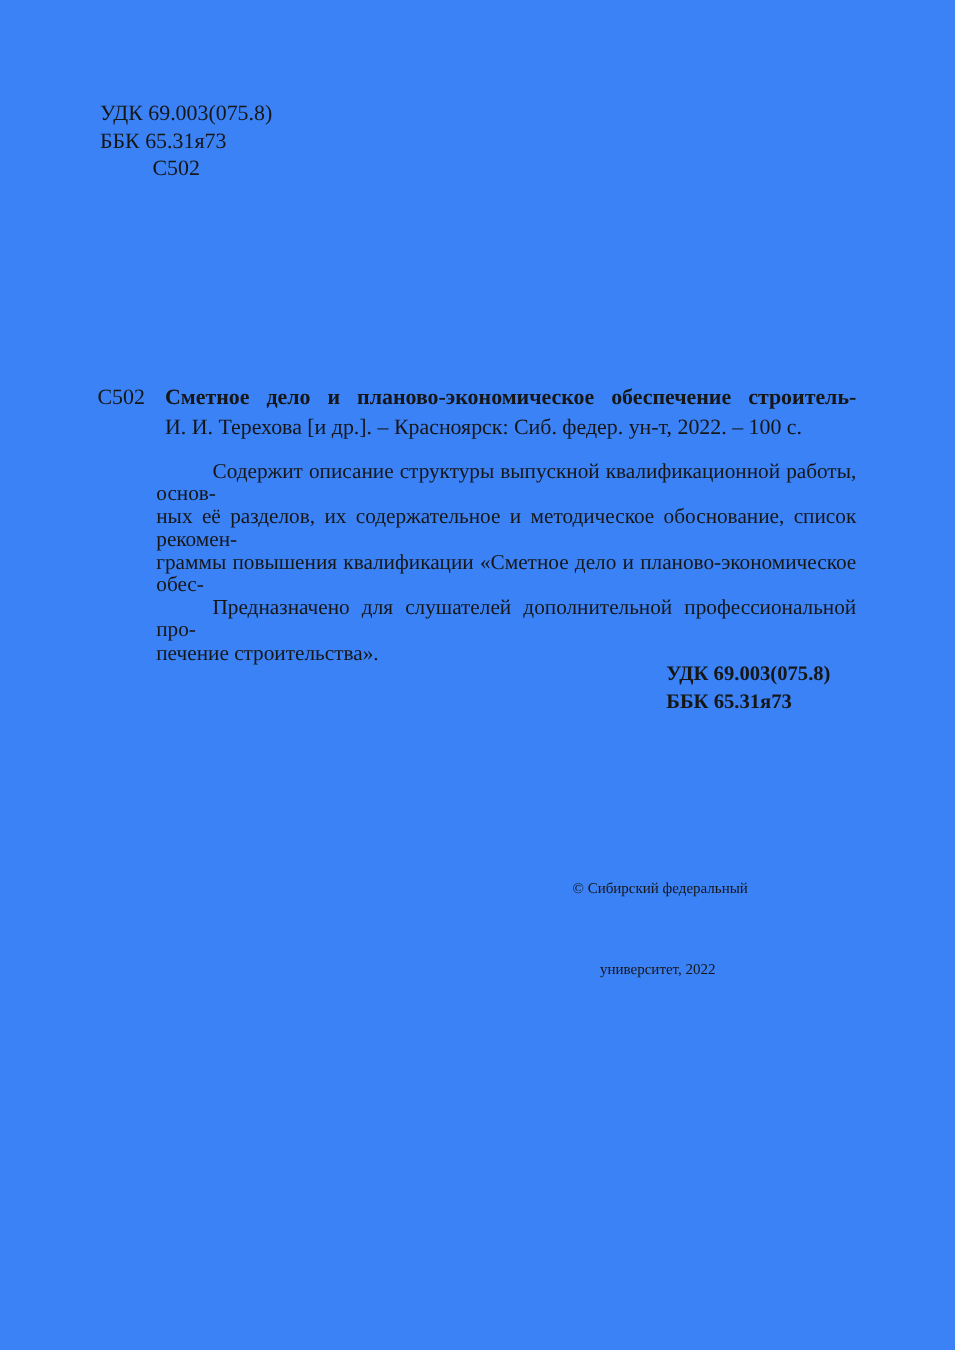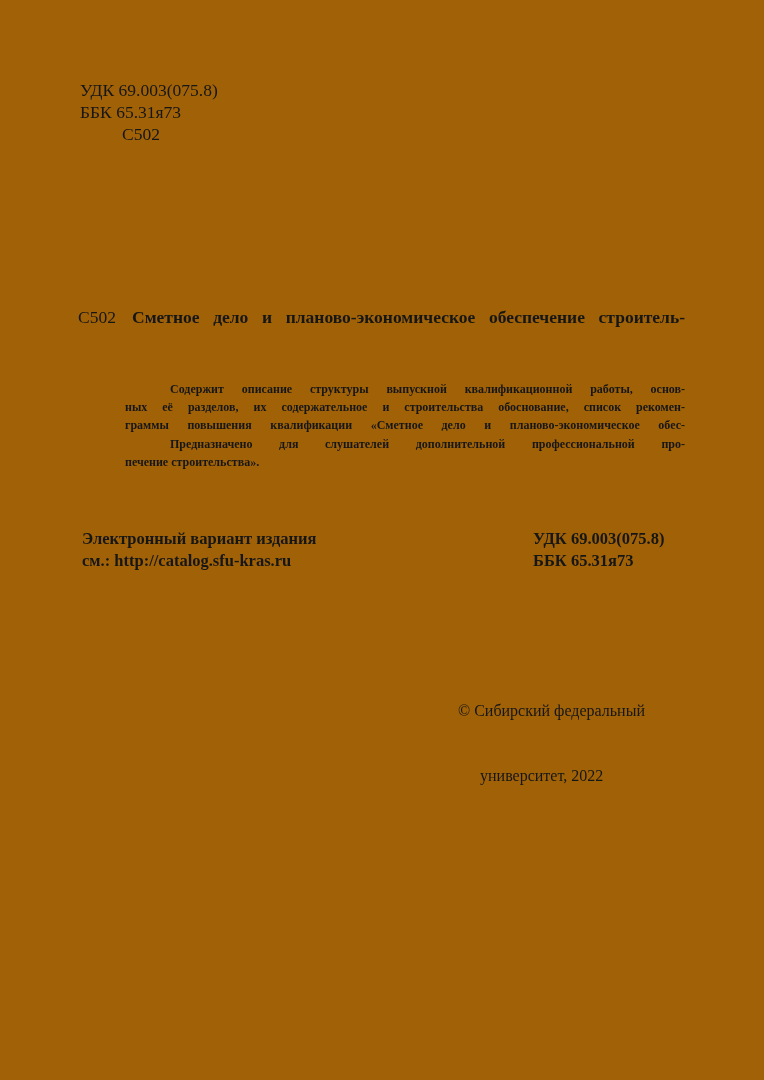--- a/index.html
+++ b/index.html
@@ -4,21 +4,21 @@
 <style>
   html, body { margin: 0; padding: 0; }
   body {
     width: 764px; height: 1080px;
     background: #e9e9e9;
     font-family: "Liberation Serif", "DejaVu Serif", serif;
   }
   .page {
     position: relative;
     width: 764px; height: 1080px;
-    background: #a16207;
+    background: #3b82f6;
     color: #161616;
     overflow: hidden;
   }
 
   
   .class-top {
     position: absolute; left: 80px; top: 79px;
     font-size: 17.5px; line-height: 22px;
     white-space: nowrap;
   }
@@ -30,76 +30,73 @@
     font-size: 17.5px; line-height: 23.5px;
   }
   .entry {
     position: absolute; left: 132px; top: 306px; width: 553px;
     font-size: 17.5px; line-height: 23.5px;
   }
   .entry .b { font-weight: bold; margin-top: 28px; }
 
   
   .annotation {
-    position: absolute; left: 125px; top: 380px; width: 560px;
-    font-size: 12px; line-height: 18.2px; font-weight: bold;
+    position: absolute; left: 125px; top: 368px; width: 560px;
+    font-size: 17px; line-height: 18.2px;
   }
   .line { display: block; }
   .just { text-align: justify; text-align-last: justify; }
   .indent { text-indent: 45px; }
 
   
   .edition-left {
     position: absolute; left: 82px; top: 528px;
     font-size: 16.5px; line-height: 22px; font-weight: bold;
     white-space: nowrap;
   }
   .edition-right {
     position: absolute; left: 533px; top: 528px;
     font-size: 16.5px; line-height: 22px; font-weight: bold;
     white-space: nowrap;
   }
 
   
   .copyright {
     position: absolute; left: 458px; top: 700px;
-    font-size: 16px; line-height: 21px;
+    font-size: 12px; line-height: 21px;
     white-space: nowrap;
   }
   .copyright .l2 { text-indent: 22px; margin-top: 44px; }
 </style>
 </head>
 <body>
 
 <div class="page">
 
   <div class="class-top">
     <div class="line">УДК 69.003(075.8)</div>
     <div class="line">ББК 65.31я73</div>
     <div class="line code-line">С502</div>
   </div>
 
   <div class="entry-label">С502</div>
 
   <div class="entry">
     <div class="line just"><span class="b">Сметное дело и планово-экономическое обеспечение строитель-</span><span></span></div>
+    <div class="line"><span class="b"></span><span>И. И. Терехова [и др.]. – Красноярск: Сиб. федер. ун-т, 2022. – 100 с.</span></div>
   </div>
 
   <div class="annotation">
     <div class="line just indent">Содержит описание структуры выпускной квалификационной работы, основ-</div>
-    <div class="line just">ных её разделов, их содержательное и строительства обоснование, список рекомен-</div>
+    <div class="line just">ных её разделов, их содержательное и методическое обоснование, список рекомен-</div>
     <div class="line just">граммы повышения квалификации «Сметное дело и планово-экономическое обес-</div>
     <div class="line just indent">Предназначено для слушателей дополнительной профессиональной про-</div>
     <div class="line">печение строительства».</div>
   </div>
 
-  <div class="edition-left">
-    <div class="line">Электронный вариант издания</div>
-    <div class="line">см.: http://catalog.sfu-kras.ru</div>
-  </div>
   <div class="edition-right">
     <div class="line">УДК 69.003(075.8)</div>
     <div class="line">ББК 65.31я73</div>
   </div>
 
   <div class="copyright">
     <div class="line">© Сибирский федеральный</div>
     <div class="line l2">университет, 2022</div>
   </div>
 

